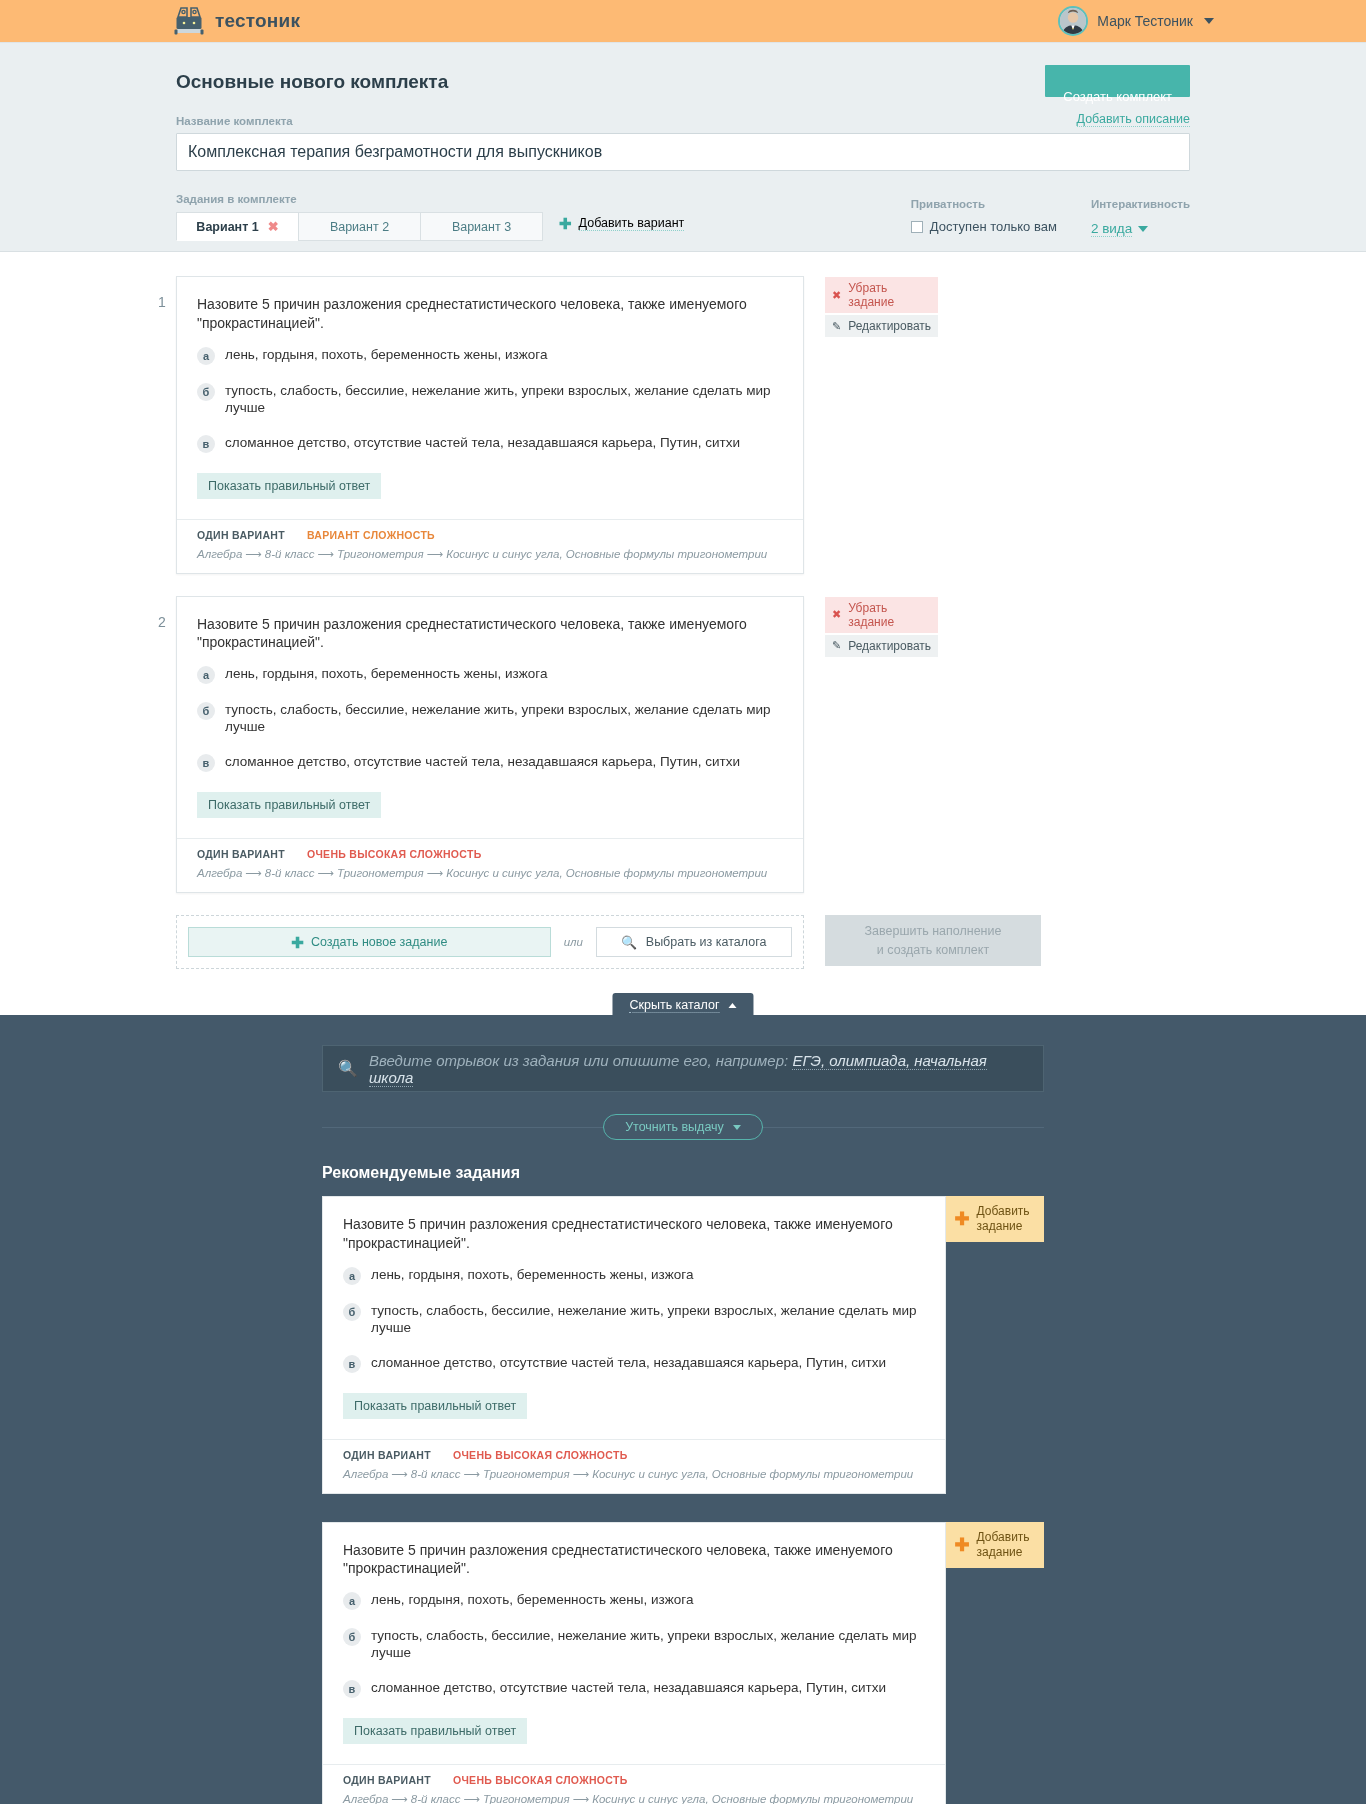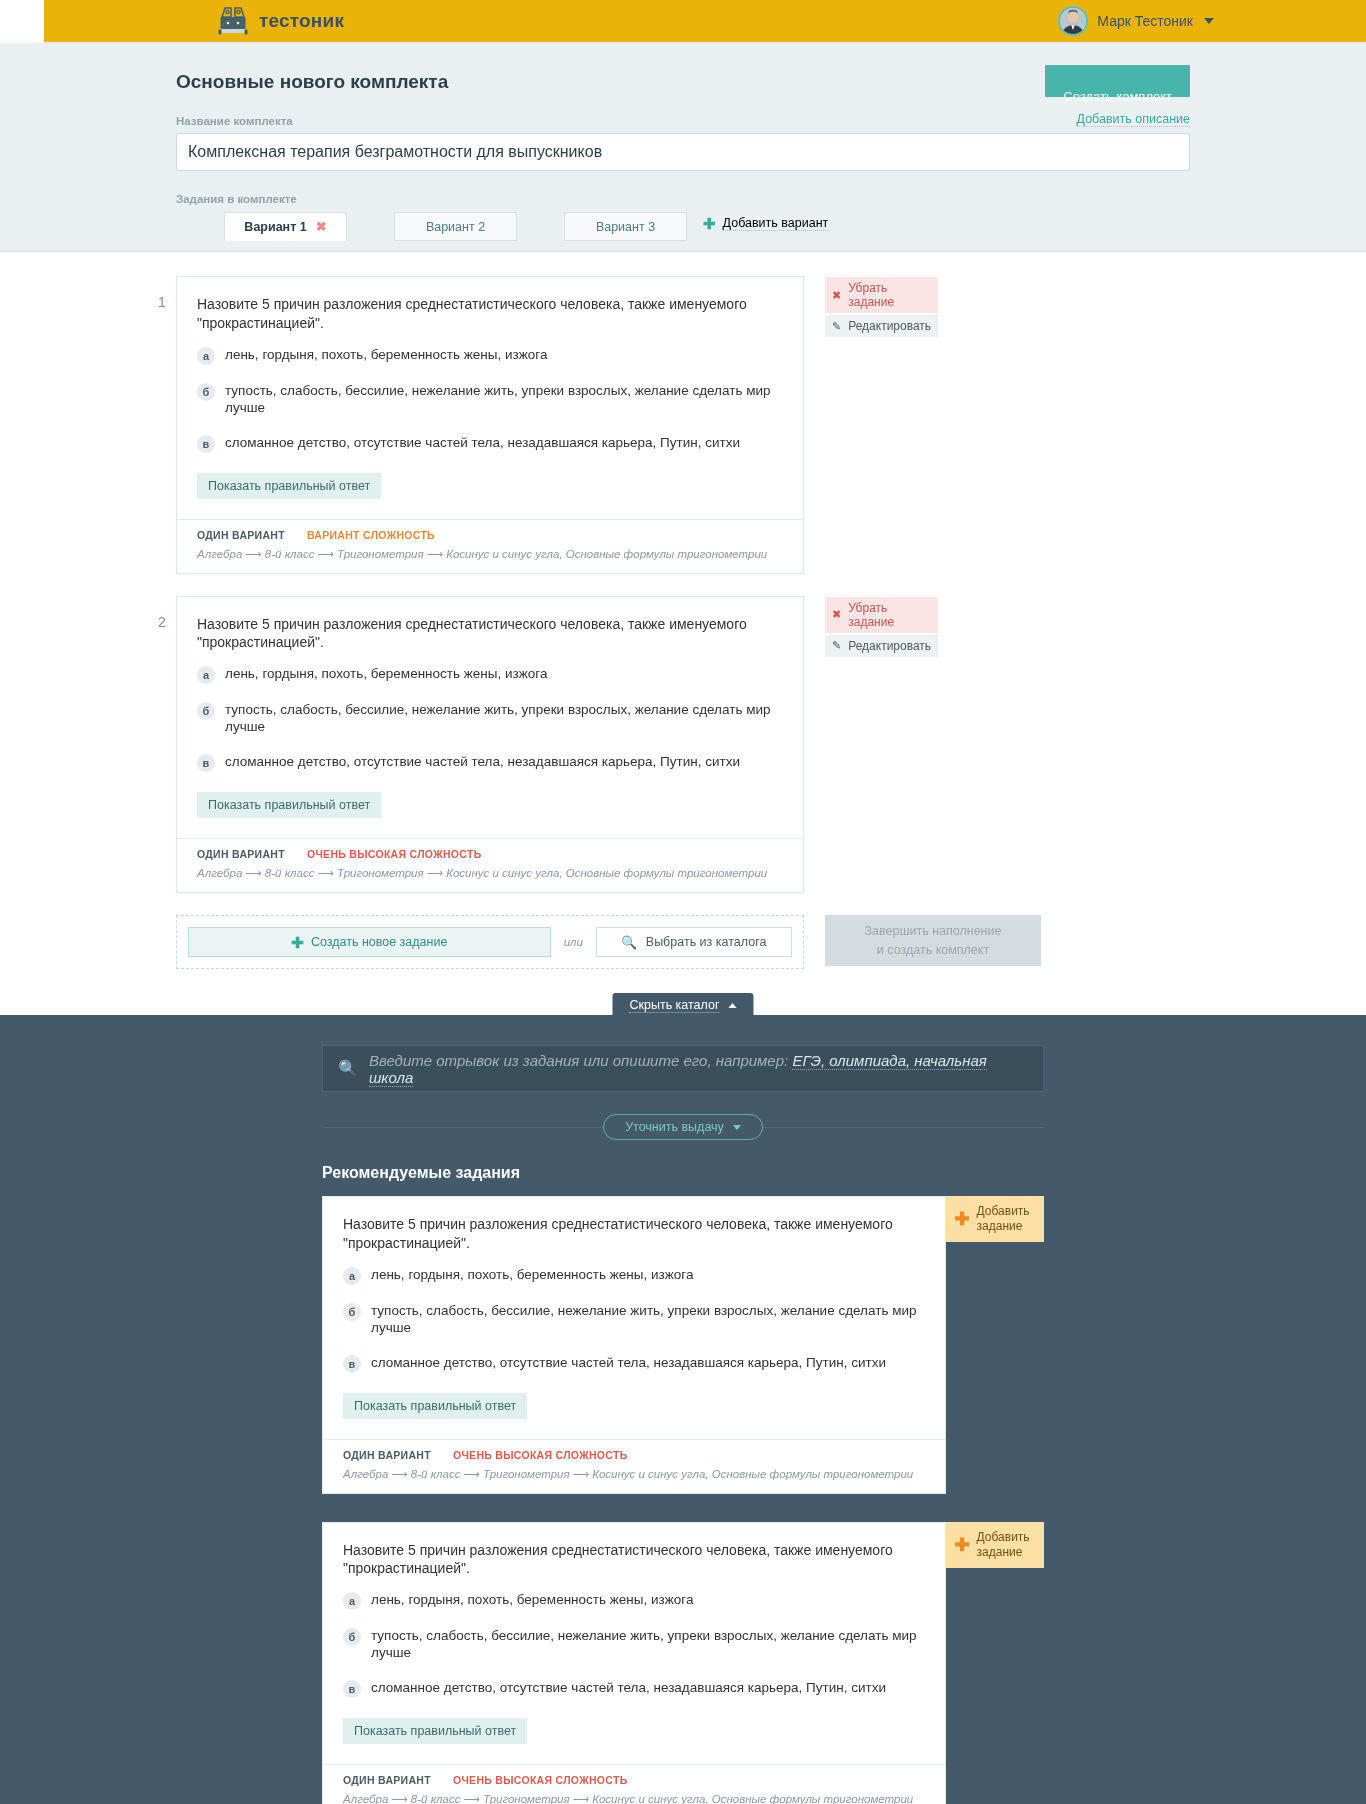--- a/index.html
+++ b/index.html
@@ -9,26 +9,25 @@
     font-family: "Liberation Sans", sans-serif;
     background: #ffffff;
     color: #333;
     -webkit-font-smoothing: antialiased;
   }
   .page { width: 1366px; position: relative; }
 
   
   .topbar {
     height: 43px;
-    background: #eab308;
+    background: #fdba74;
     border-bottom: 1px solid #dfe5e8;
     display: flex;
     align-items: center;
     position: relative;
-    margin-left: 44px;
   }
   .brand {
     position: absolute;
     left: 172px;
     display: flex;
     align-items: center;
     gap: 9px;
     text-decoration: none;
   }
   .brand-logo { width: 34px; height: 34px; display: block; }
@@ -122,21 +121,20 @@
     background: #f4f7f8;
     border: 1px solid #d9e0e3;
     border-bottom: 1px solid #fff;
     margin-right: -1px;
     display:flex; align-items:center; justify-content:center;
     gap: 9px;
     font-size: 12.5px;
     color: #4c7d85;
     cursor: pointer;
     position: relative;
-    margin-left: 48px;
   }
   .tab.inactive { background:#f7f9fa; color:#4c7d85; border-bottom-color:#d9e0e3; }
   .tab.active {
     background: #fff;
     color: #2c3f4a;
     font-weight: bold;
     border-bottom-color: #fff;
   }
   .tab-x { color: #ef8a8a; font-size: 13px; line-height: 1; }
   .add-variant {
@@ -425,20 +423,36 @@
             <div class="tab inactive">
               <span>Вариант 3</span>
             </div>
             <div class="add-variant">
               <span class="plus-teal">✚</span>
               <span class="lnk">Добавить вариант</span>
             </div>
           </div>
         </div>
 
+        <div class="tabs-right">
+          <div class="tr-col">
+            <span class="small-label">Приватность</span>
+            <label class="chk-line">
+              <span class="chk"></span>
+              <span>Доступен только вам</span>
+            </label>
+          </div>
+          <div class="tr-col">
+            <span class="small-label">Интерактивность</span>
+            <span class="interact-value">
+              <span class="txt">2 вида</span>
+              <span class="caret-teal"></span>
+            </span>
+          </div>
+        </div>
       </div>
 
       <div style="height:10px"></div>
     </div>
   </div>
 
   <div class="mainarea">
     <div class="wrap">
 
       <div class="taskblock">

